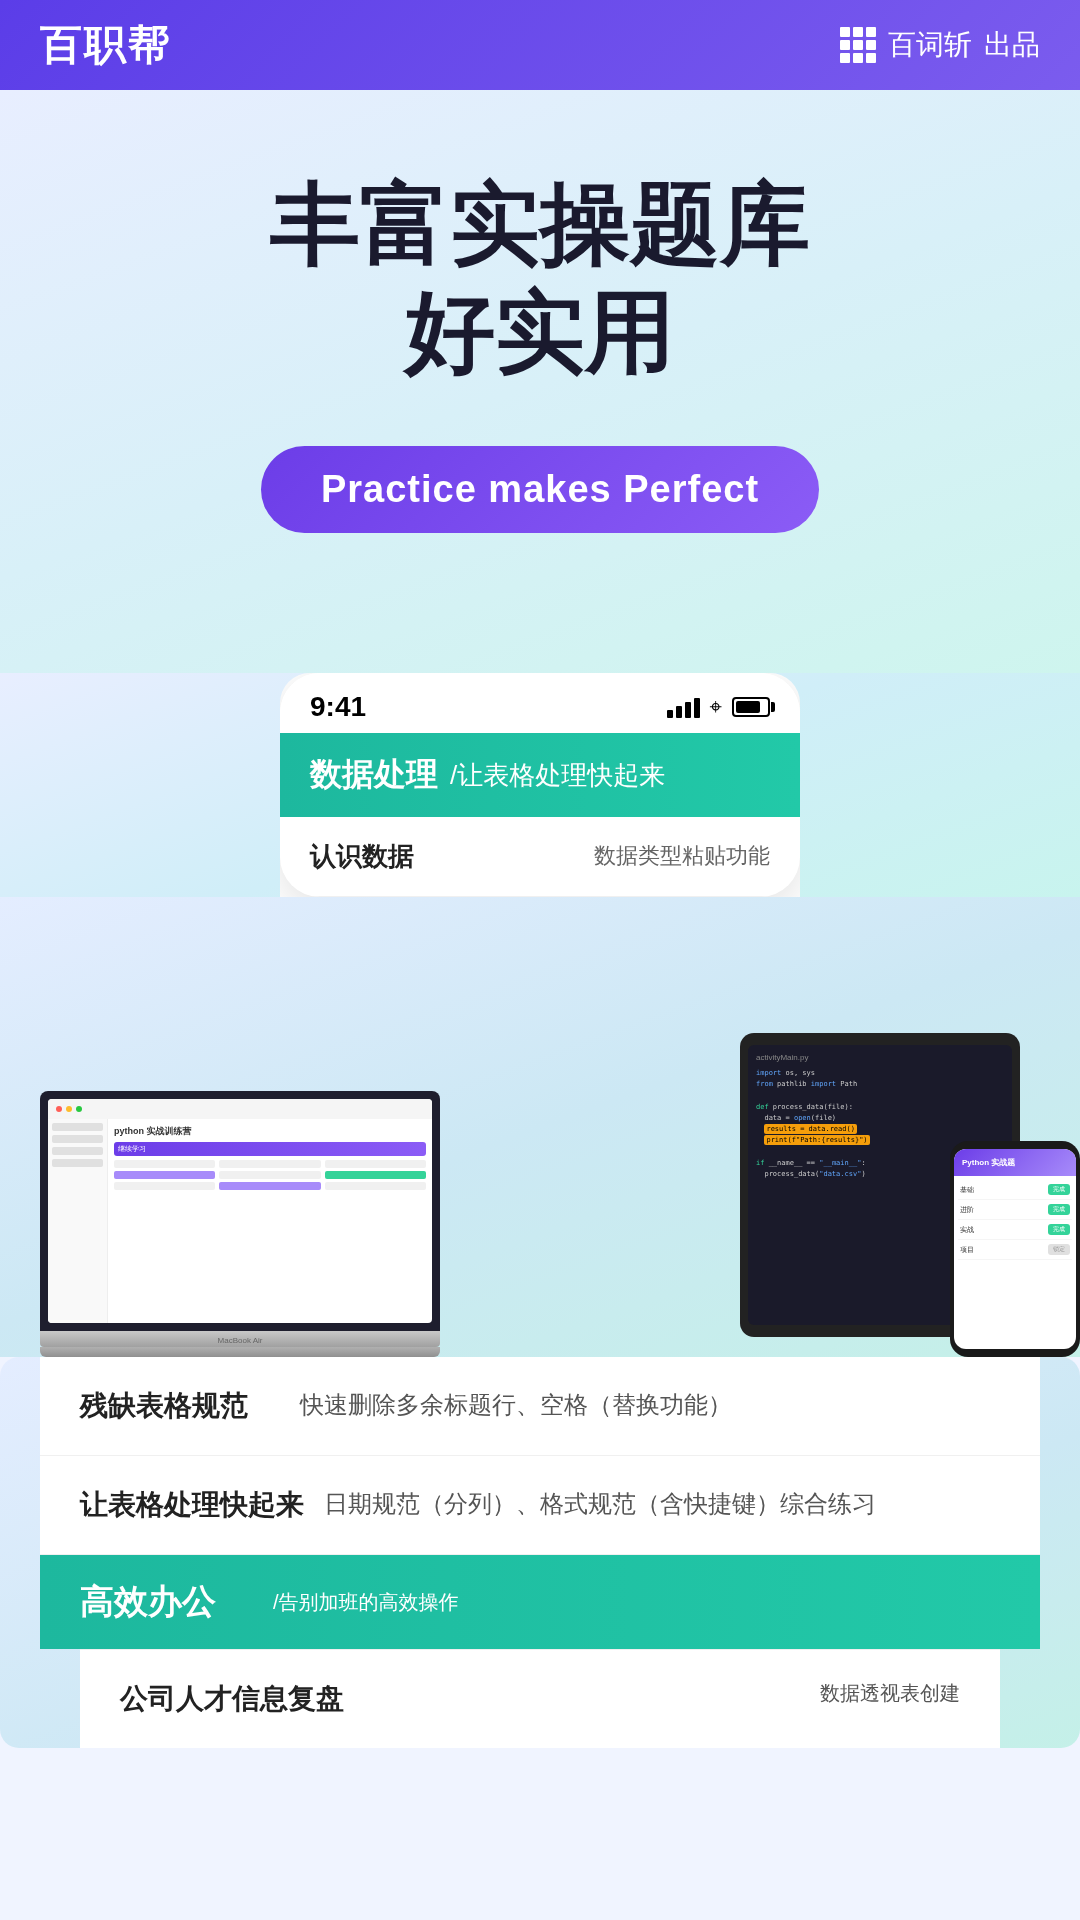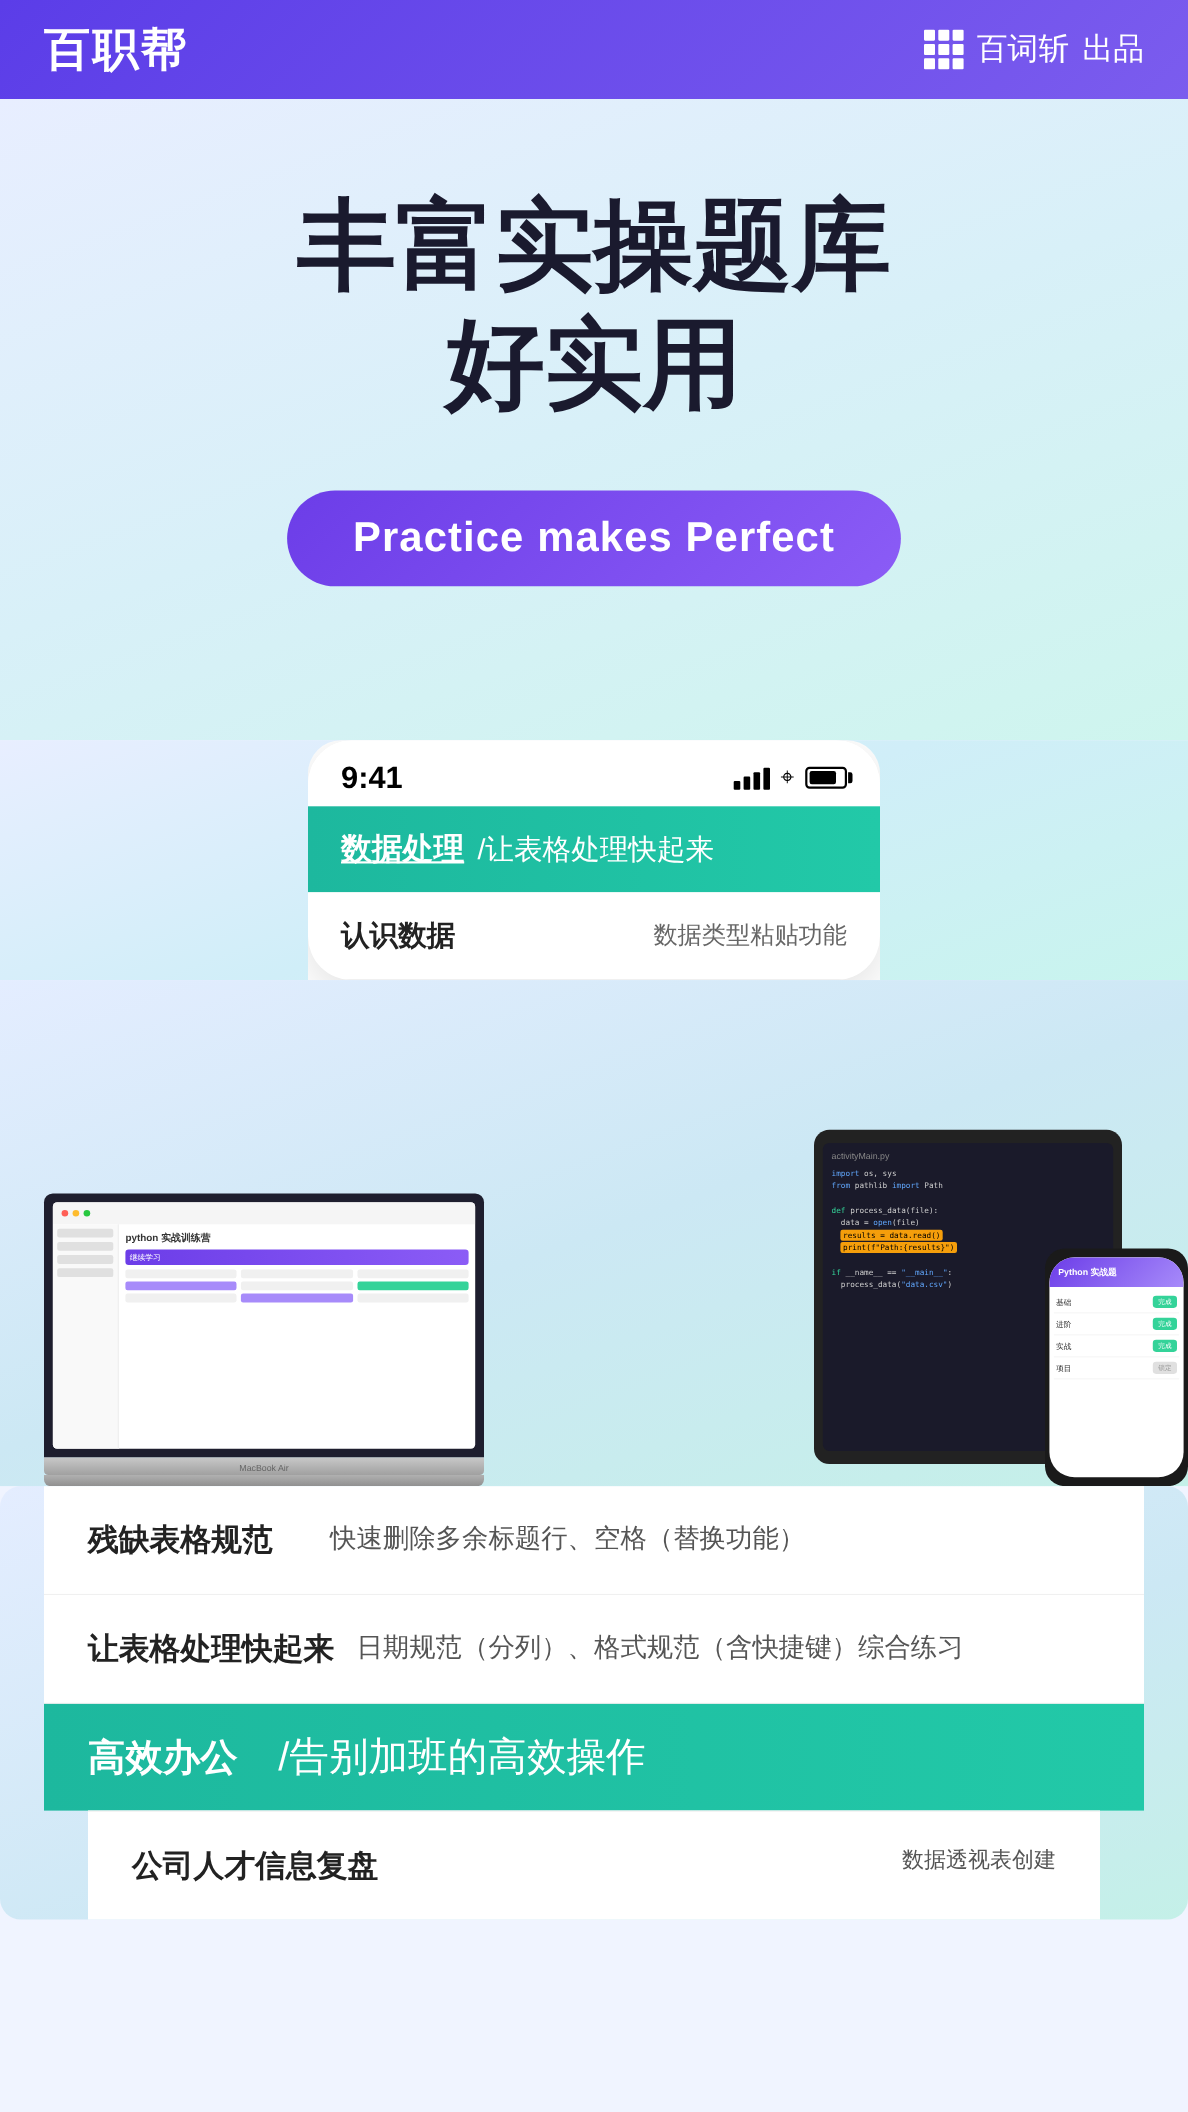--- a/index.html
+++ b/index.html
@@ -177,24 +177,23 @@
 
     .section-header-green {
       background: linear-gradient(90deg, #1db89e 0%, #22c9a8 100%);
       padding: 20px 30px;
       display: flex;
       align-items: center;
       gap: 12px;
     }
 
     .section-header-green .tag {
-      font-size: 28px;
+      font-size: 32px;
       font-weight: 800;
       color: #fff;
-      text-decoration: underline;
     }
 
     .section-header-green .sub {
       font-size: 26px;
       color: #fff;
       font-weight: 400;
     }
 
     .phone-list {
       padding: 0 30px;
@@ -435,21 +434,21 @@
     }
 
     .sp-frame {
       background: #1a1a1a;
       border-radius: 18px;
       padding: 8px 4px;
     }
 
     .sp-screen {
       background: #fff;
-      border-radius: 23px;
+      border-radius: 12px;
       overflow: hidden;
       height: 200px;
     }
 
     .sp-header {
       background: linear-gradient(135deg, #6c3de8, #a78bfa);
       padding: 8px;
       font-size: 8px;
       color: #fff;
       font-weight: bold;
@@ -510,22 +509,23 @@
       gap: 16px;
     }
 
     .section-header-green-bottom .tag {
       font-size: 34px;
       font-weight: 800;
       color: #fff;
     }
 
     .section-header-green-bottom .sub {
-      font-size: 36px;
-      color: #fff;
+      font-size: 20px;
+      color: #fff;
+      margin-left: 20px;
     }
 
     
     .last-row {
       background: #fff;
       margin: 0 40px;
       display: flex;
       justify-content: space-between;
       padding: 30px 40px;
       border-top: 1px solid #f0f0f0;

